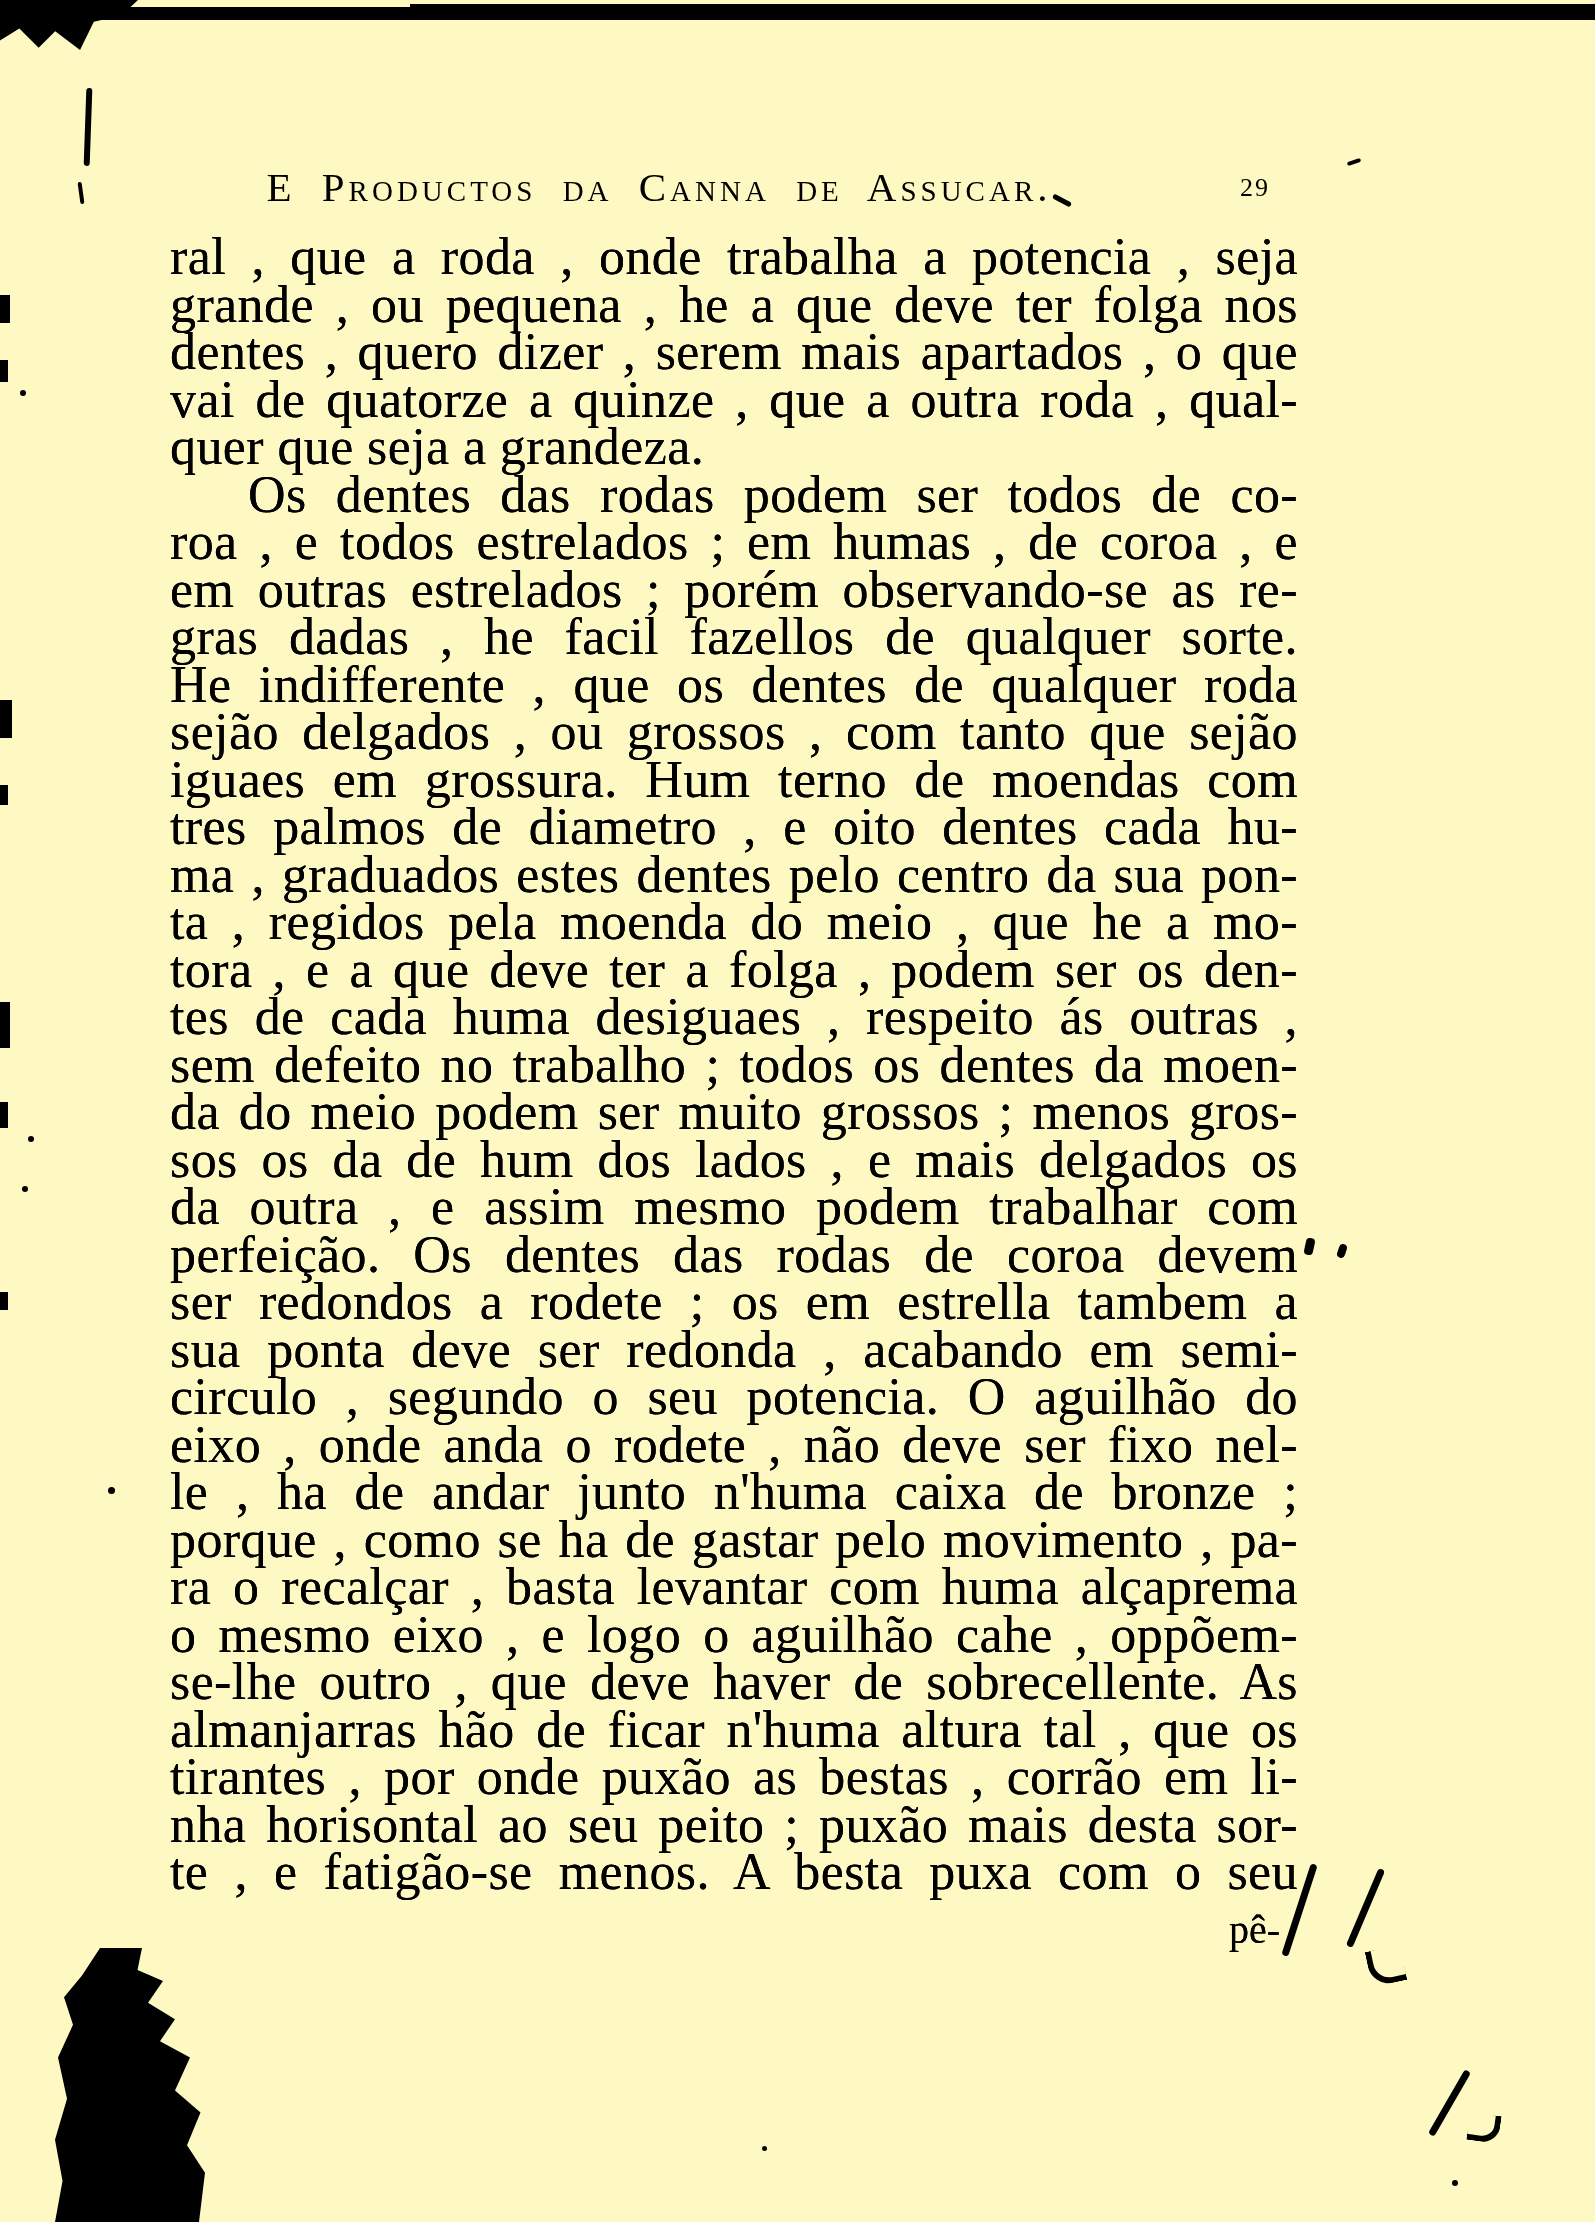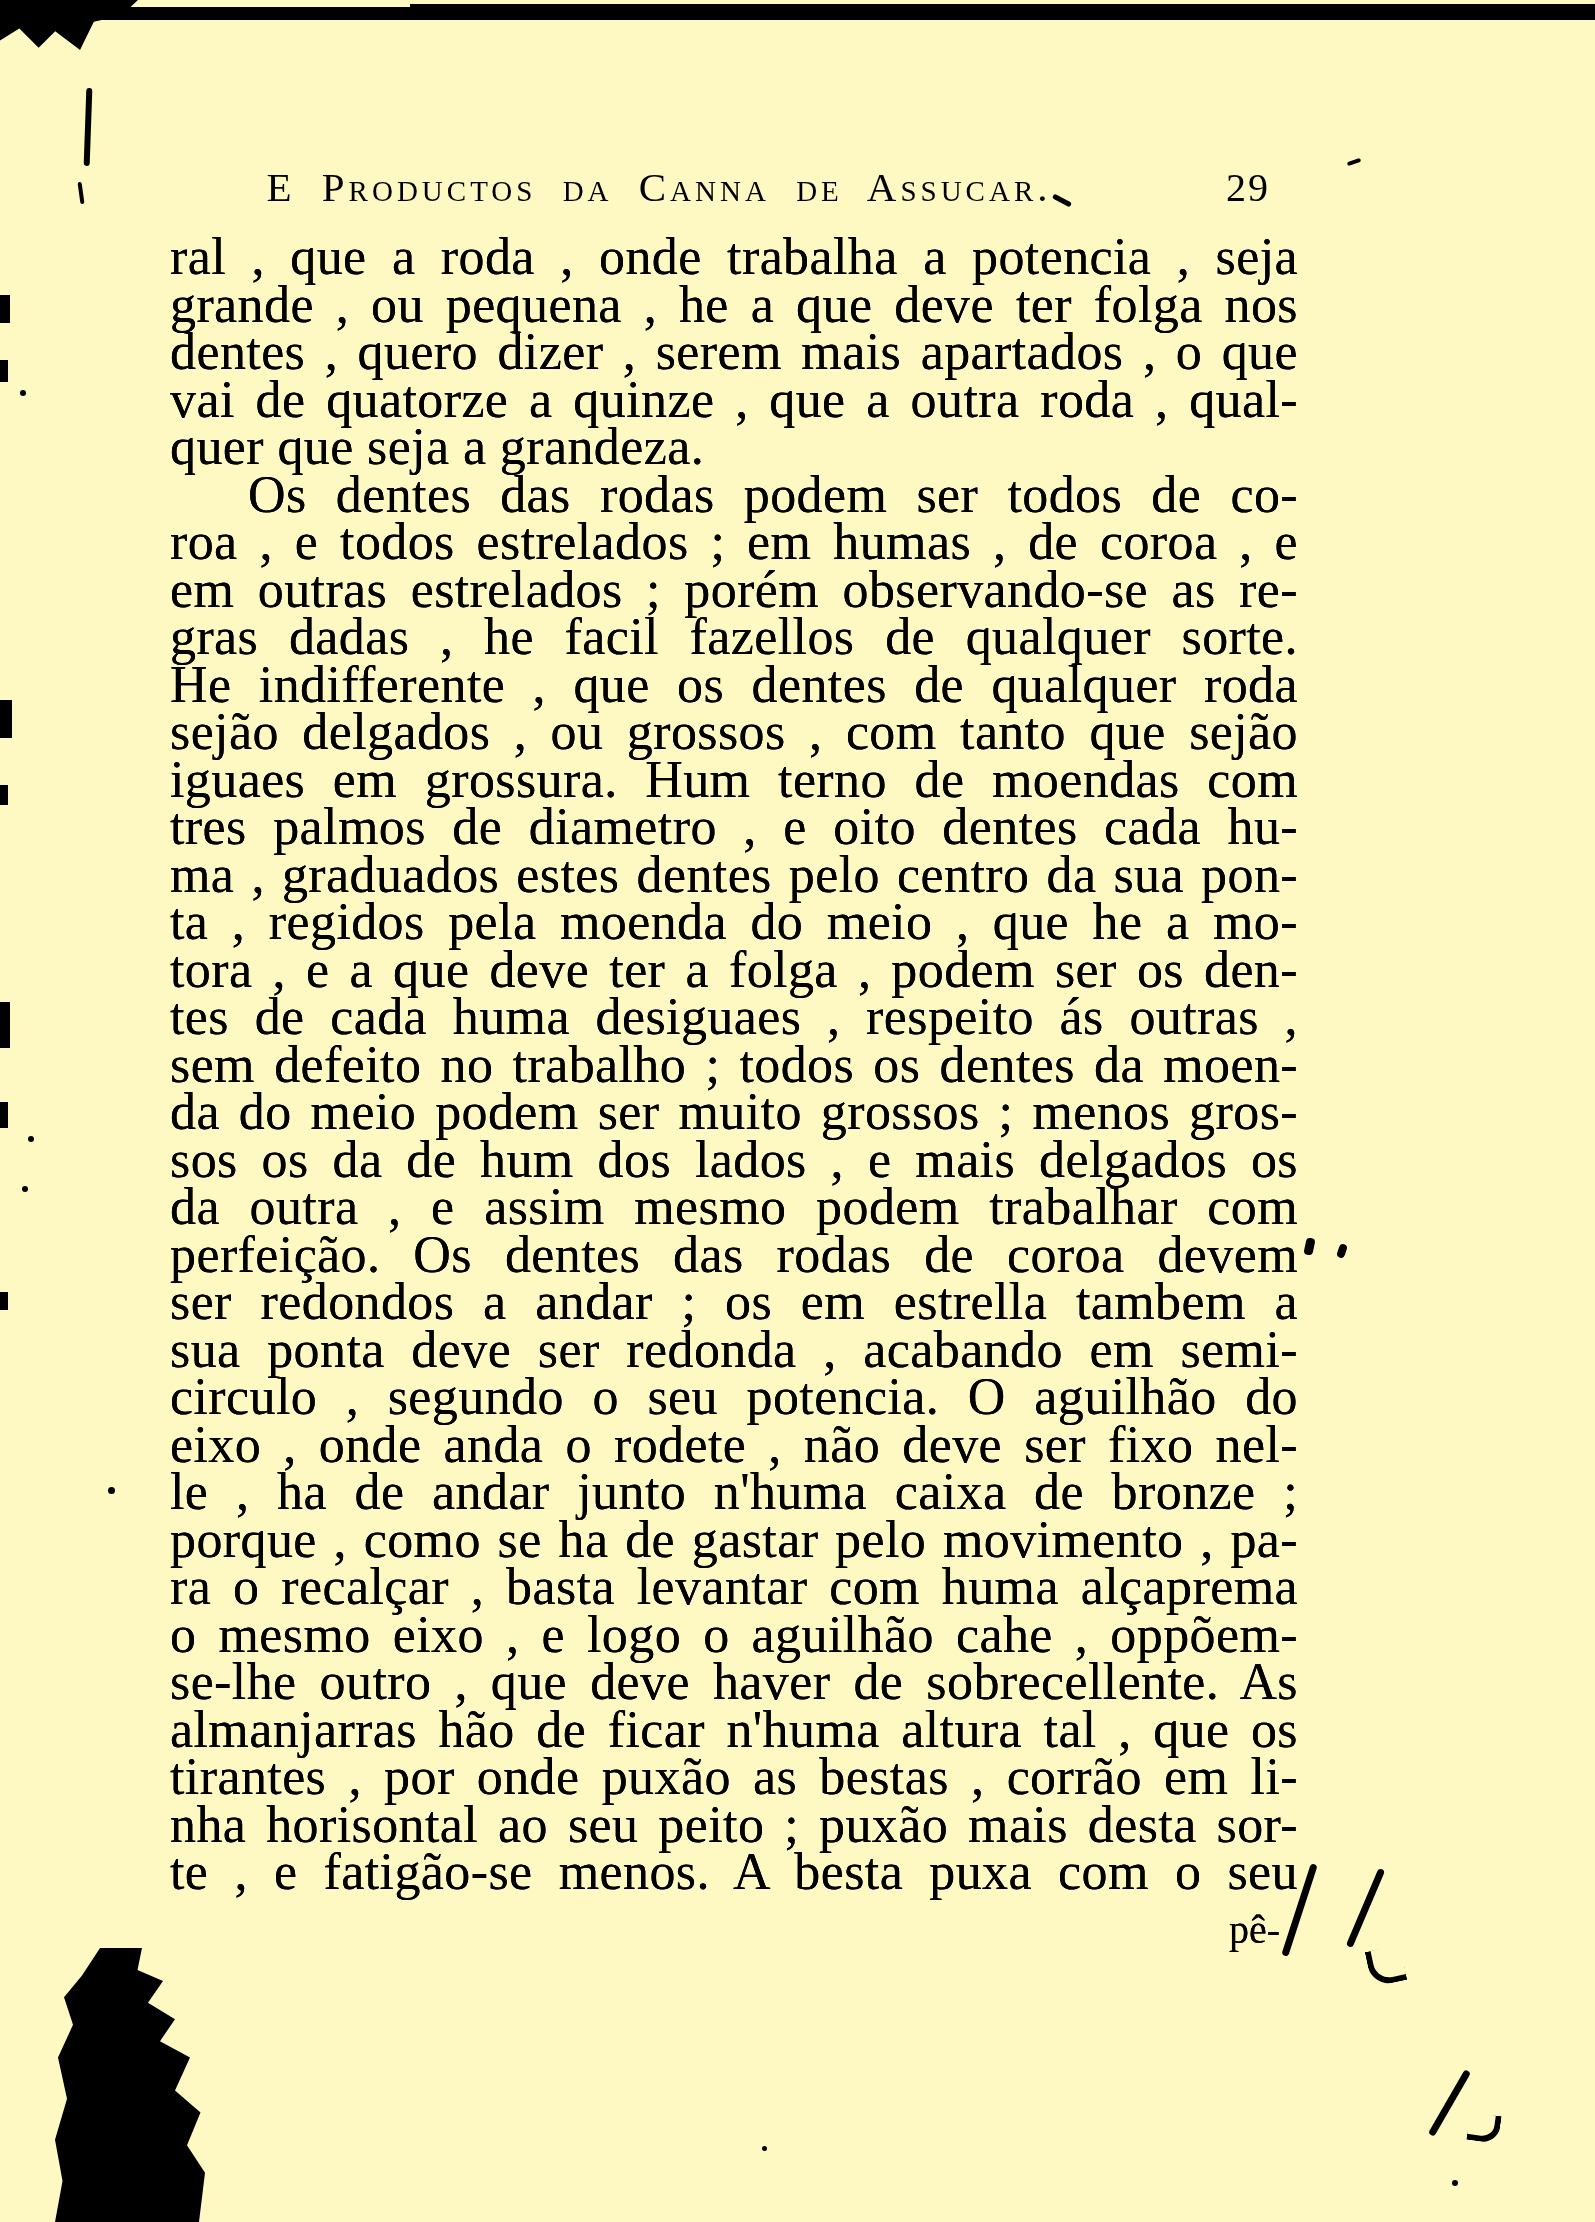--- a/index.html
+++ b/index.html
@@ -18,21 +18,21 @@
   .header-title{
     position:absolute;left:0;right:150px;top:0;
     text-align:center;
     font-variant:small-caps;
     font-size:41px;line-height:46px;
     letter-spacing:4px;word-spacing:12px;
     white-space:nowrap;
   }
   .page-number{
     position:absolute;right:28px;top:2px;
-    font-size:40px;line-height:44px;letter-spacing:2px;
+    font-size:26px;line-height:44px;letter-spacing:2px;
   }
   
   .text-block{
     position:absolute;left:170px;top:233px;width:1128px;
   }
   .line{
     font-size:52px;line-height:47.5px;
     letter-spacing:0.4px;
     text-align:justify;
     text-align-last:justify;
@@ -114,21 +114,21 @@
       <div class="line">tres palmos de diametro , e oito dentes cada hu-</div>
       <div class="line">ma , graduados estes dentes pelo centro da sua pon-</div>
       <div class="line">ta , regidos pela moenda do meio , que he a mo-</div>
       <div class="line">tora , e a que deve ter a folga , podem ser os den-</div>
       <div class="line">tes de cada huma desiguaes , respeito ás outras ,</div>
       <div class="line">sem defeito no trabalho ; todos os dentes da moen-</div>
       <div class="line">da do meio podem ser muito grossos ; menos gros-</div>
       <div class="line">sos os da de hum dos lados , e mais delgados os</div>
       <div class="line">da outra , e assim mesmo podem trabalhar com</div>
       <div class="line">perfeição. Os dentes das rodas de coroa devem</div>
-      <div class="line">ser redondos a andar ; os em estrella tambem a</div>
+      <div class="line">ser redondos a rodete ; os em estrella tambem a</div>
       <div class="line">sua ponta deve ser redonda , acabando em semi-</div>
       <div class="line">circulo , segundo o seu potencia. O aguilhão do</div>
       <div class="line">eixo , onde anda o rodete , não deve ser fixo nel-</div>
       <div class="line">le , ha de andar junto n'huma caixa de bronze ;</div>
       <div class="line">porque , como se ha de gastar pelo movimento , pa-</div>
       <div class="line">ra o recalçar , basta levantar com huma alçaprema</div>
       <div class="line">o mesmo eixo , e logo o aguilhão cahe , oppõem-</div>
       <div class="line">se-lhe outro , que deve haver de sobrecellente. As</div>
       <div class="line">almanjarras hão de ficar n'huma altura tal , que os</div>
       <div class="line">tirantes , por onde puxão as bestas , corrão em li-</div>

